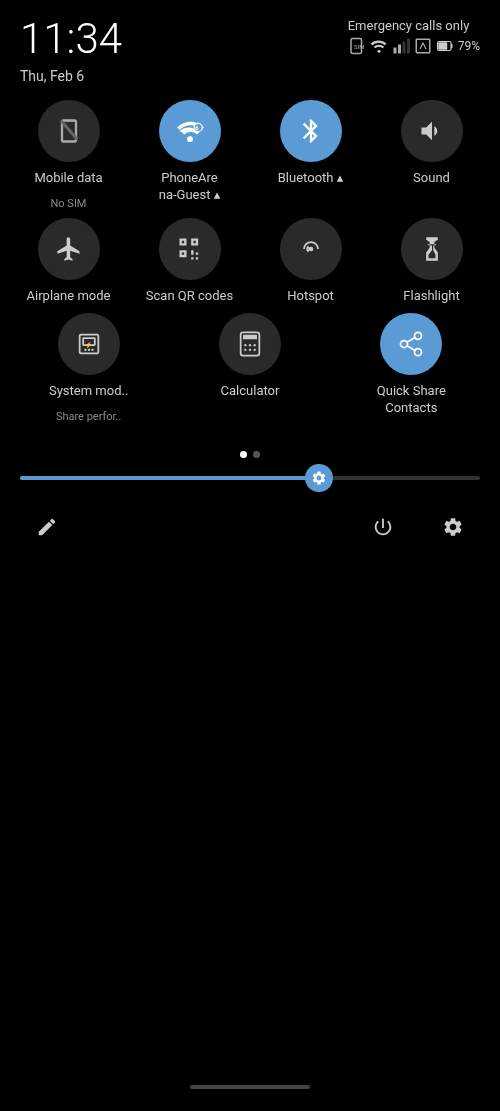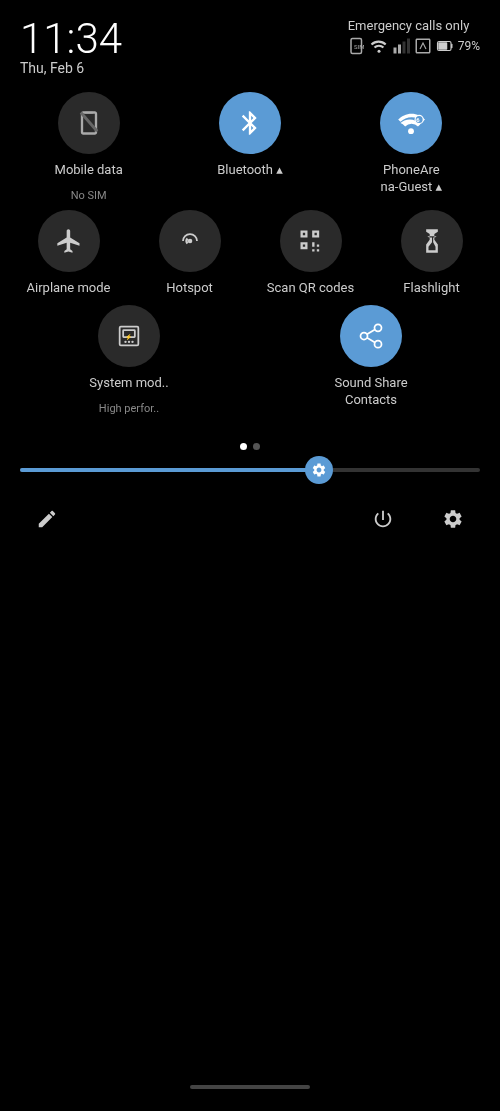--- a/index.html
+++ b/index.html
@@ -21,21 +21,21 @@
       padding: 18px 20px 6px 20px;
     }
     .status-time {
       font-size: 42px;
       font-weight: 300;
       line-height: 1;
     }
     .status-date {
       font-size: 14px;
       color: #ccc;
-      margin-top: 0;
+      margin-top: 8px;
     }
     .status-right {
       display: flex;
       flex-direction: column;
       align-items: flex-start;
       gap: 4px;
     }
     .status-emergency {
       font-size: 13px;
       color: #ccc;
@@ -251,78 +251,86 @@
           <line x1="5" y1="3" x2="19" y2="19" stroke="#666" stroke-width="2.5"></line>
         </svg>
       </div>
       <div class="qs-label">Mobile data</div>
       <div class="qs-sublabel">No SIM</div>
     </div>
 
     <div class="qs-tile">
       <div class="qs-icon-circle active">
         <svg class="icon-svg" viewBox="0 0 24 24" style="color:#fff">
-          <path d="M17.71 7.71L12 2h-1v7.59L6.41 5 5 6.41 10.59 12 5 17.59 6.41 19 11 14.41V22h1l5.71-5.71-4.3-4.29 4.3-4.29zM13 5.83l1.88 1.88L13 9.59V5.83zm1.88 10.46L13 18.17v-3.76l1.88 1.88z" fill="#fff"></path>
-        </svg>
-      </div>
-      <div class="qs-label">Bluetooth ▴</div>
-    </div>
-
-    <div class="qs-tile">
-      <div class="qs-icon-circle active">
-        <svg class="icon-svg" viewBox="0 0 24 24" style="color:#fff">
           <path d="M1 9l2 2c2.49-2.49 5.88-4 9.5-4s7.01 1.51 9.5 4l2-2C21.27 6.27 17.06 4 12.5 4S3.73 6.27 1 9z" fill="#fff"></path>
           <path d="M5 13l2 2a7.84 7.84 0 0111 0l2-2C17.38 10.38 14.29 9 11 9S4.62 10.38 2.99 12L5 13z" fill="#fff"></path>
           <circle cx="12" cy="19" r="2.5" fill="#fff"></circle>
           <circle cx="19" cy="9" r="3.5" fill="#5b9bd5" stroke="#fff" stroke-width="1"></circle>
           <text x="16.5" y="11.5" font-size="5" fill="#fff" font-weight="bold">6</text>
         </svg>
       </div>
       <div class="qs-label">PhoneAre<br>na-Guest ▴</div>
     </div>
 
+    <div class="qs-tile">
+      <div class="qs-icon-circle active">
+        <svg class="icon-svg" viewBox="0 0 24 24" style="color:#fff">
+          <path d="M17.71 7.71L12 2h-1v7.59L6.41 5 5 6.41 10.59 12 5 17.59 6.41 19 11 14.41V22h1l5.71-5.71-4.3-4.29 4.3-4.29zM13 5.83l1.88 1.88L13 9.59V5.83zm1.88 10.46L13 18.17v-3.76l1.88 1.88z" fill="#fff"></path>
+        </svg>
+      </div>
+      <div class="qs-label">Bluetooth ▴</div>
+    </div>
+
+    <div class="qs-tile">
+      <div class="qs-icon-circle">
+        <svg class="icon-svg" viewBox="0 0 24 24" style="color:#ccc">
+          <path d="M3 9v6h4l5 5V4L7 9H3zm13.5 3c0-1.77-1.02-3.29-2.5-4.03v8.05c1.48-.73 2.5-2.25 2.5-4.02z" fill="#ccc"></path>
+        </svg>
+      </div>
+      <div class="qs-label">Sound</div>
+    </div>
   </div>
 
   <div class="qs-row">
 
     <div class="qs-tile">
       <div class="qs-icon-circle">
         <svg class="icon-svg" viewBox="0 0 24 24" style="color:#ccc">
           <path d="M21 16v-2l-8-5V3.5c0-.83-.67-1.5-1.5-1.5S10 2.67 10 3.5V9l-8 5v2l8-2.5V19l-2 1.5V22l3.5-1 3.5 1v-1.5L13 19v-5.5l8 2.5z" fill="#ccc"></path>
         </svg>
       </div>
       <div class="qs-label">Airplane mode</div>
+    </div>
+
+    <div class="qs-tile">
+      <div class="qs-icon-circle">
+        <svg class="icon-svg" viewBox="0 0 24 24" style="color:#ccc">
+          <path d="M3 3h6v6H3zm2 2v2h2V5zm8-2h6v6h-6zm2 2v2h2V5zM3 13h6v6H3zm2 2v2h2v-2zm8 0h2v2h-2zm4 0h2v2h-2zm-4 4h2v2h-2zm4 0h2v2h-2zM13 13h2v2h-2z" fill="#ccc"></path>
+        </svg>
+      </div>
+      <div class="qs-label">Scan QR codes</div>
     </div>
 
     <div class="qs-tile">
       <div class="qs-icon-circle">
         <svg class="icon-svg" viewBox="0 0 24 24" style="color:#ccc">
           <circle cx="12" cy="12" r="2" fill="#ccc"></circle>
           <path d="M4.93 4.93l1.41 1.41A8 8 0 0120.07 19l1.41 1.41A10 10 0 003.5 3.5l1.43 1.43z" fill="none"></path>
           <path d="M7.05 7.05l1.41 1.41A5 5 0 0117.54 17l1.41 1.41A7 7 0 016.05 6.05l1 1z" fill="none"></path>
           <path d="M9.17 9.17C8.45 9.9 8 10.9 8 12s.45 2.1 1.17 2.83l1.42-1.41A2.01 2.01 0 0110 12c0-.55.22-1.05.59-1.41l-1.42-1.42z" fill="#ccc"></path>
           <path d="M12 6A6 6 0 006 12" stroke="#ccc" stroke-width="1.5" fill="none"></path>
           <path d="M18 12a6 6 0 00-6-6" stroke="#ccc" stroke-width="1.5" fill="none"></path>
         </svg>
       </div>
       <div class="qs-label">Hotspot</div>
     </div>
 
     <div class="qs-tile">
       <div class="qs-icon-circle">
         <svg class="icon-svg" viewBox="0 0 24 24" style="color:#ccc">
-          <path d="M3 3h6v6H3zm2 2v2h2V5zm8-2h6v6h-6zm2 2v2h2V5zM3 13h6v6H3zm2 2v2h2v-2zm8 0h2v2h-2zm4 0h2v2h-2zm-4 4h2v2h-2zm4 0h2v2h-2zM13 13h2v2h-2z" fill="#ccc"></path>
-        </svg>
-      </div>
-      <div class="qs-label">Scan QR codes</div>
-    </div>
-
-    <div class="qs-tile">
-      <div class="qs-icon-circle">
-        <svg class="icon-svg" viewBox="0 0 24 24" style="color:#ccc">
           <path d="M7 2v2l3 2v5l-3 4v7h10v-7l-3-4V6l3-2V2H7zm8 15v3H9v-3l3-4V9H9.5L8 8h8l-1.5 1H13v4l2 4z" fill="#ccc"></path>
         </svg>
       </div>
       <div class="qs-label">Flashlight</div>
     </div>
   </div>
 
   <div class="qs-row">
 
 
@@ -331,35 +339,50 @@
         <svg class="icon-svg" viewBox="0 0 24 24" style="color:#ccc">
           <rect x="4" y="4" width="16" height="16" rx="1" fill="none" stroke="#ccc" stroke-width="1.5"></rect>
           <rect x="7" y="7" width="10" height="6" rx="0.5" fill="none" stroke="#ccc" stroke-width="1.5"></rect>
           <circle cx="9" cy="17" r="1" fill="#ccc"></circle>
           <circle cx="12" cy="17" r="1" fill="#ccc"></circle>
           <circle cx="15" cy="17" r="1" fill="#ccc"></circle>
           <text x="12" y="13.5" font-size="5" fill="#ccc" text-anchor="middle" dominant-baseline="middle">⚡</text>
         </svg>
       </div>
       <div class="qs-label">System mod..</div>
-      <div class="qs-sublabel">High perfor..</div>
-    </div>
-
+      <div class="qs-sublabel">Share perfor..</div>
+    </div>
+
+    <div class="qs-tile">
+      <div class="qs-icon-circle">
+        <svg class="icon-svg" viewBox="0 0 24 24" style="color:#ccc">
+          <rect x="4" y="2" width="16" height="20" rx="2" fill="none" stroke="#ccc" stroke-width="1.5"></rect>
+          <rect x="6" y="4" width="12" height="4" rx="0.5" fill="#ccc"></rect>
+          <circle cx="8" cy="13" r="1" fill="#ccc"></circle>
+          <circle cx="12" cy="13" r="1" fill="#ccc"></circle>
+          <circle cx="16" cy="13" r="1" fill="#ccc"></circle>
+          <circle cx="8" cy="17" r="1" fill="#ccc"></circle>
+          <circle cx="12" cy="17" r="1" fill="#ccc"></circle>
+          <circle cx="16" cy="17" r="1" fill="#ccc"></circle>
+        </svg>
+      </div>
+      <div class="qs-label">Calculator</div>
+    </div>
 
     <div class="qs-tile">
       <div class="qs-icon-circle active-blue">
         <svg class="icon-svg" viewBox="0 0 24 24" style="color:#fff">
           <circle cx="18" cy="5" r="3" fill="none" stroke="#fff" stroke-width="1.5"></circle>
           <circle cx="6" cy="12" r="3" fill="none" stroke="#fff" stroke-width="1.5"></circle>
           <circle cx="18" cy="19" r="3" fill="none" stroke="#fff" stroke-width="1.5"></circle>
           <line x1="8.59" y1="13.51" x2="15.42" y2="17.49" stroke="#fff" stroke-width="1.5"></line>
           <line x1="15.41" y1="6.51" x2="8.59" y2="10.49" stroke="#fff" stroke-width="1.5"></line>
         </svg>
       </div>
-      <div class="qs-label">Sound Share Contacts</div>
+      <div class="qs-label">Quick Share Contacts</div>
     </div>
   </div>
 </div>
 
 <div class="page-dots">
   <div class="dot active"></div>
   <div class="dot"></div>
 </div>
 
 <div class="brightness-container">

